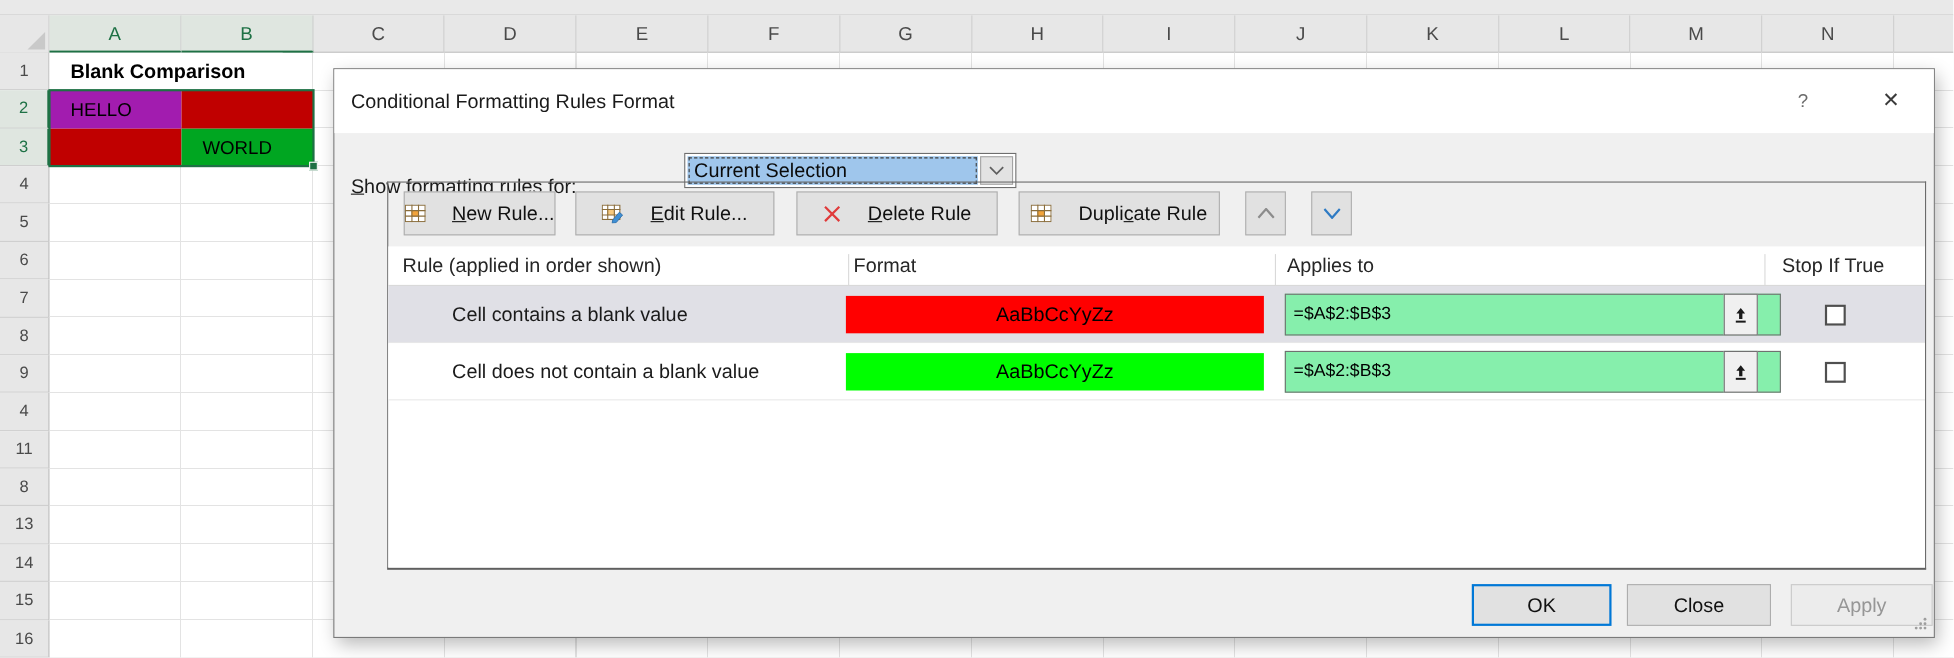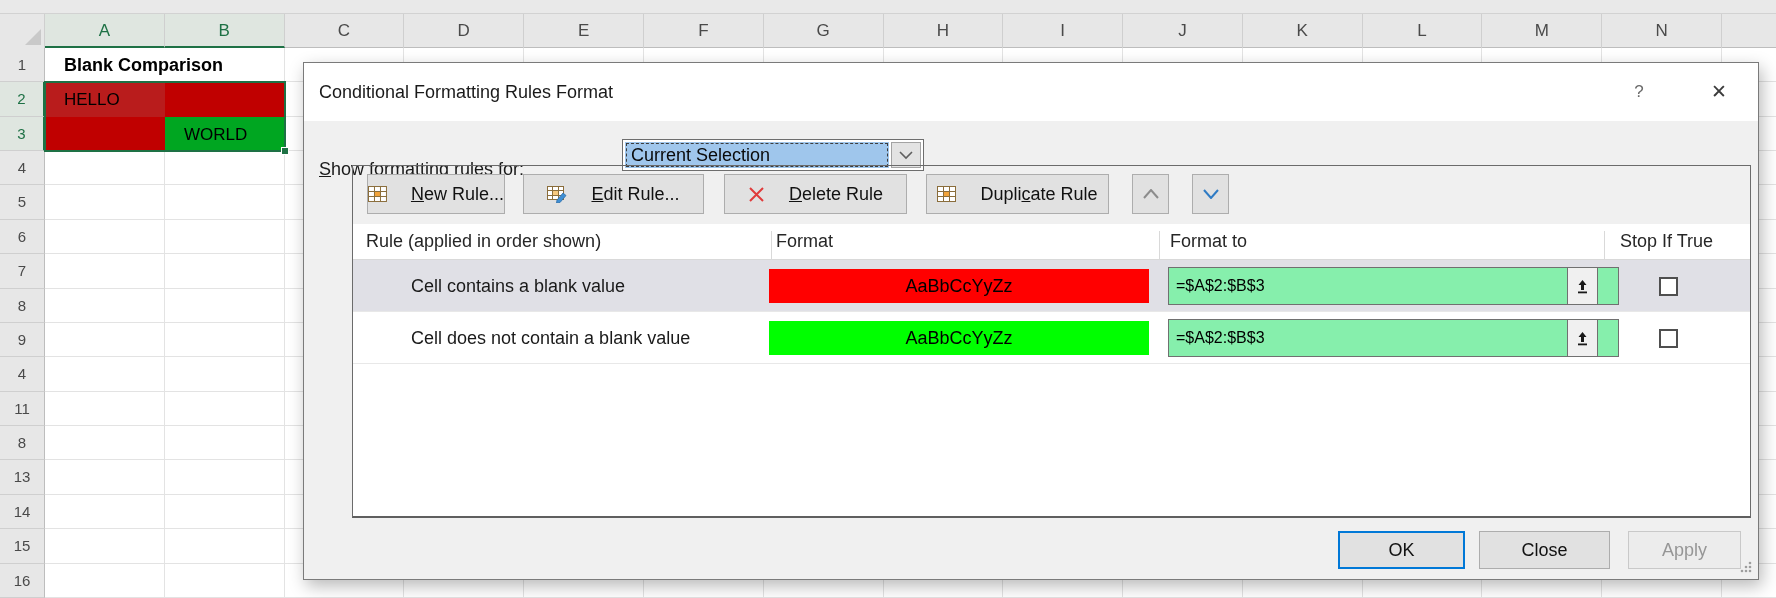--- a/index.html
+++ b/index.html
@@ -104,21 +104,21 @@
     background:#f0f0f0; border:1px solid #707070;
     display:flex; align-items:center; justify-content:center; }
   .stop-chk { position:absolute; left:1306px; top:17px; width:19px; height:19px;
     background:#fff; border:2px solid #4f4f4f; }
   
   .fbtn { position:absolute; top:468px; height:38px; background:#e1e1e1;
     border:1px solid #adadad; text-align:center; font-size:18px; color:#111;
     line-height:36px; cursor:default; }
   .btn-ok { left:1034px; width:127px; border:2px solid #0078d7; line-height:34px; }
   .btn-close { left:1175px; width:131px; }
-  .btn-apply { left:1324px; width:113px; background:#ececec;
+  .btn-apply { left:1324px; width:129px; background:#ececec;
     border-color:#c9c9c9; color:#969696; }
   .grip { position:absolute; right:6px; bottom:6px; width:14px; height:14px; }
   u { text-decoration:underline; }
   svg { display:block; }
 </style>
 </head>
 <body>
 
 <div class="stage">
 
@@ -154,21 +154,21 @@
   <div class="row-hdr" style="--i:10">11</div>
   <div class="row-hdr" style="--i:11">8</div>
   <div class="row-hdr" style="--i:12">13</div>
   <div class="row-hdr" style="--i:13">14</div>
   <div class="row-hdr" style="--i:14">15</div>
   <div class="row-hdr" style="--i:15">16</div>
 
   <div class="grid-bg"></div>
 
   <div class="cell cell-a1">Blank Comparison</div>
-  <div class="cell cell-a2" style="background-color: #b91c1c;">HELLO</div>
+  <div class="cell cell-a2" style="background-color: #a21caf;">HELLO</div>
   <div class="cell cell-b2" style="background-color: rgb(192, 0, 0);"></div>
   <div class="cell cell-a3" style="background-color: rgb(192, 0, 0);"></div>
   <div class="cell cell-b3" style="background-color: rgb(0, 166, 33);">WORLD</div>
   <div class="sel-range"></div>
   <div class="fill-handle"></div>
 
   <div class="dialog">
     <div class="titlebar">
       <span class="dlg-title">Conditional Formatting Rules Format</span>
       <span class="help-btn">?</span>
@@ -231,21 +231,21 @@
       <div class="tbtn tbtn-down">
         <svg width="16" height="10" viewBox="0 0 16 10">
           <polyline points="1,1 8,9 15,1" fill="none" stroke="#2f7bc4" stroke-width="2"></polyline>
         </svg>
       </div>
 
       <div class="list">
         <div class="list-hdr">
           <span class="h-rule">Rule (applied in order shown)</span>
           <span class="h-format">Format</span>
-          <span class="h-applies">Format to</span>
+          <span class="h-applies">Applies to</span>
           <span class="h-stop">Stop If True</span>
           <span class="vdiv vd1"></span>
           <span class="vdiv vd2"></span>
           <span class="vdiv vd3"></span>
         </div>
 
         <div class="rule-row row-0">
           <span class="rule-name">Cell contains a blank value</span>
           <span class="fmt-preview" style="background-color: rgb(255, 0, 0);">AaBbCcYyZz</span>
           <span class="applies-input">=$A$2:$B$3</span>

